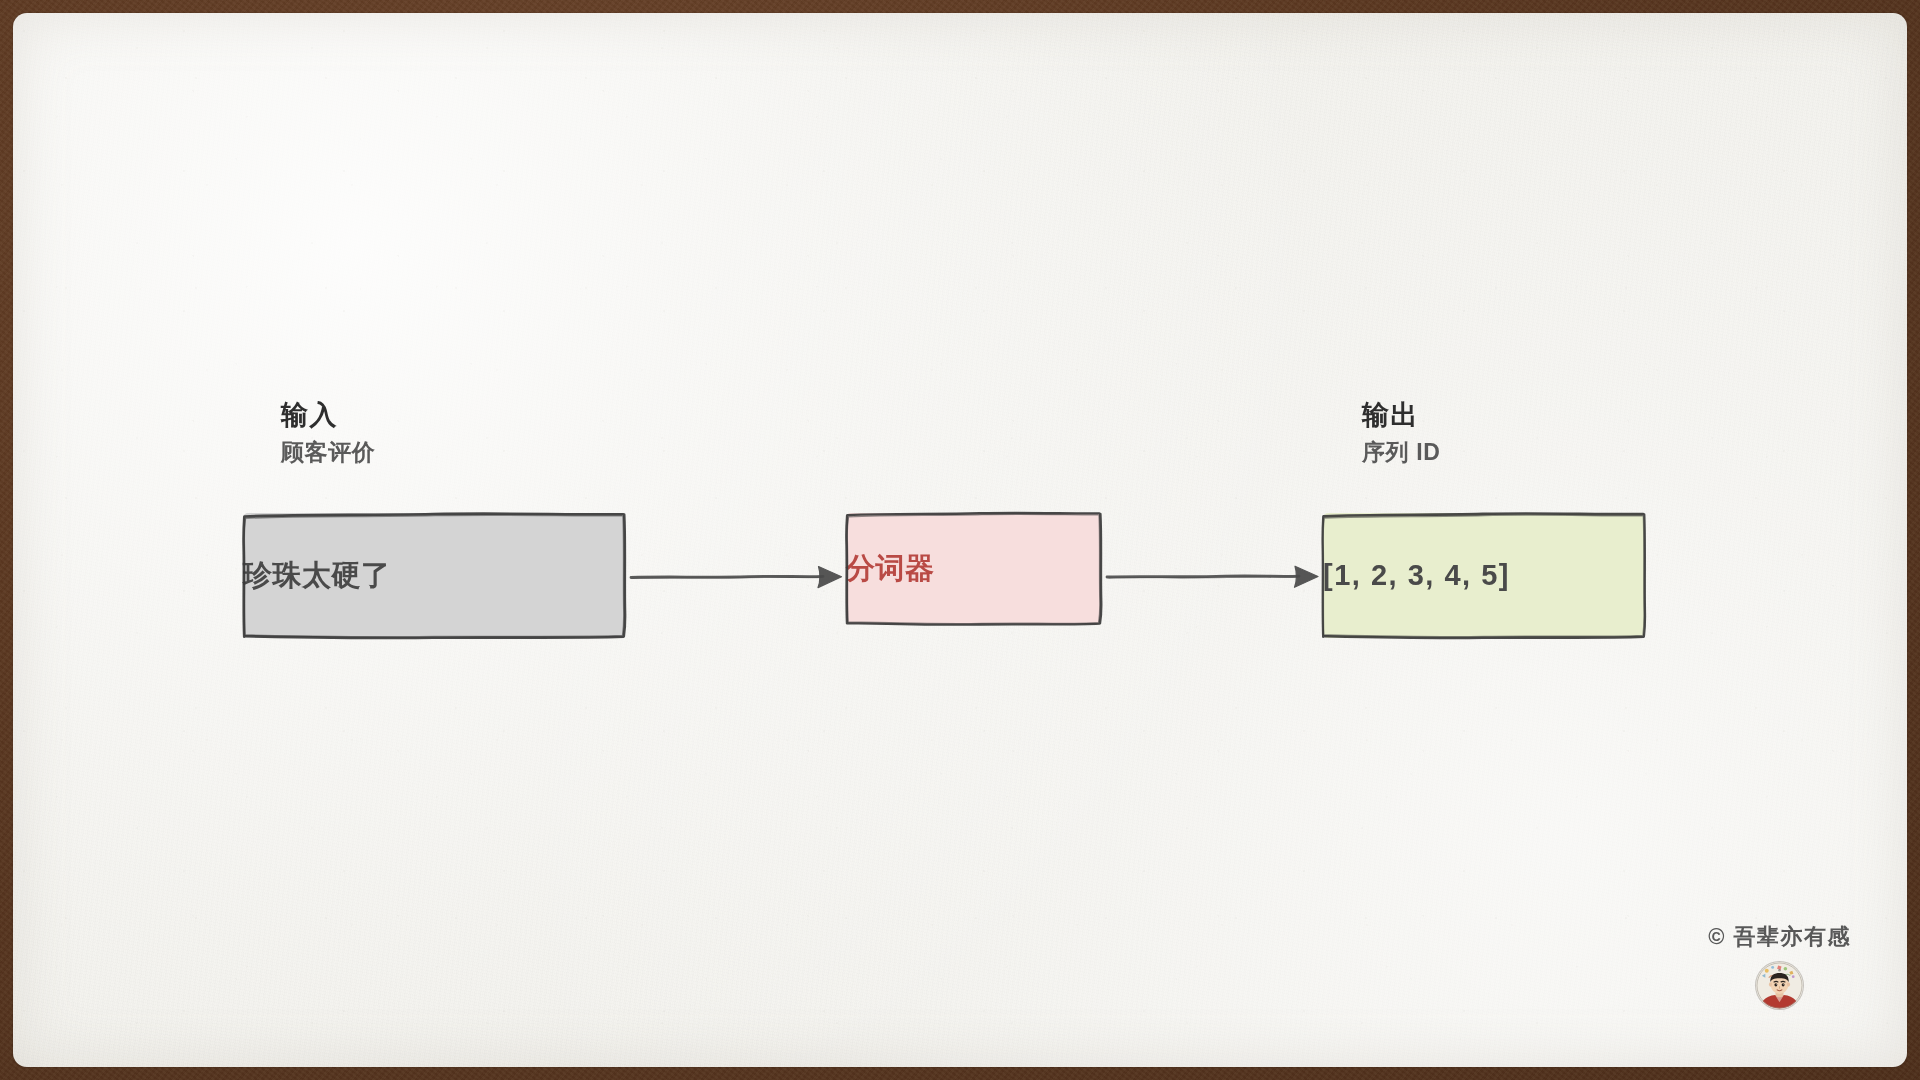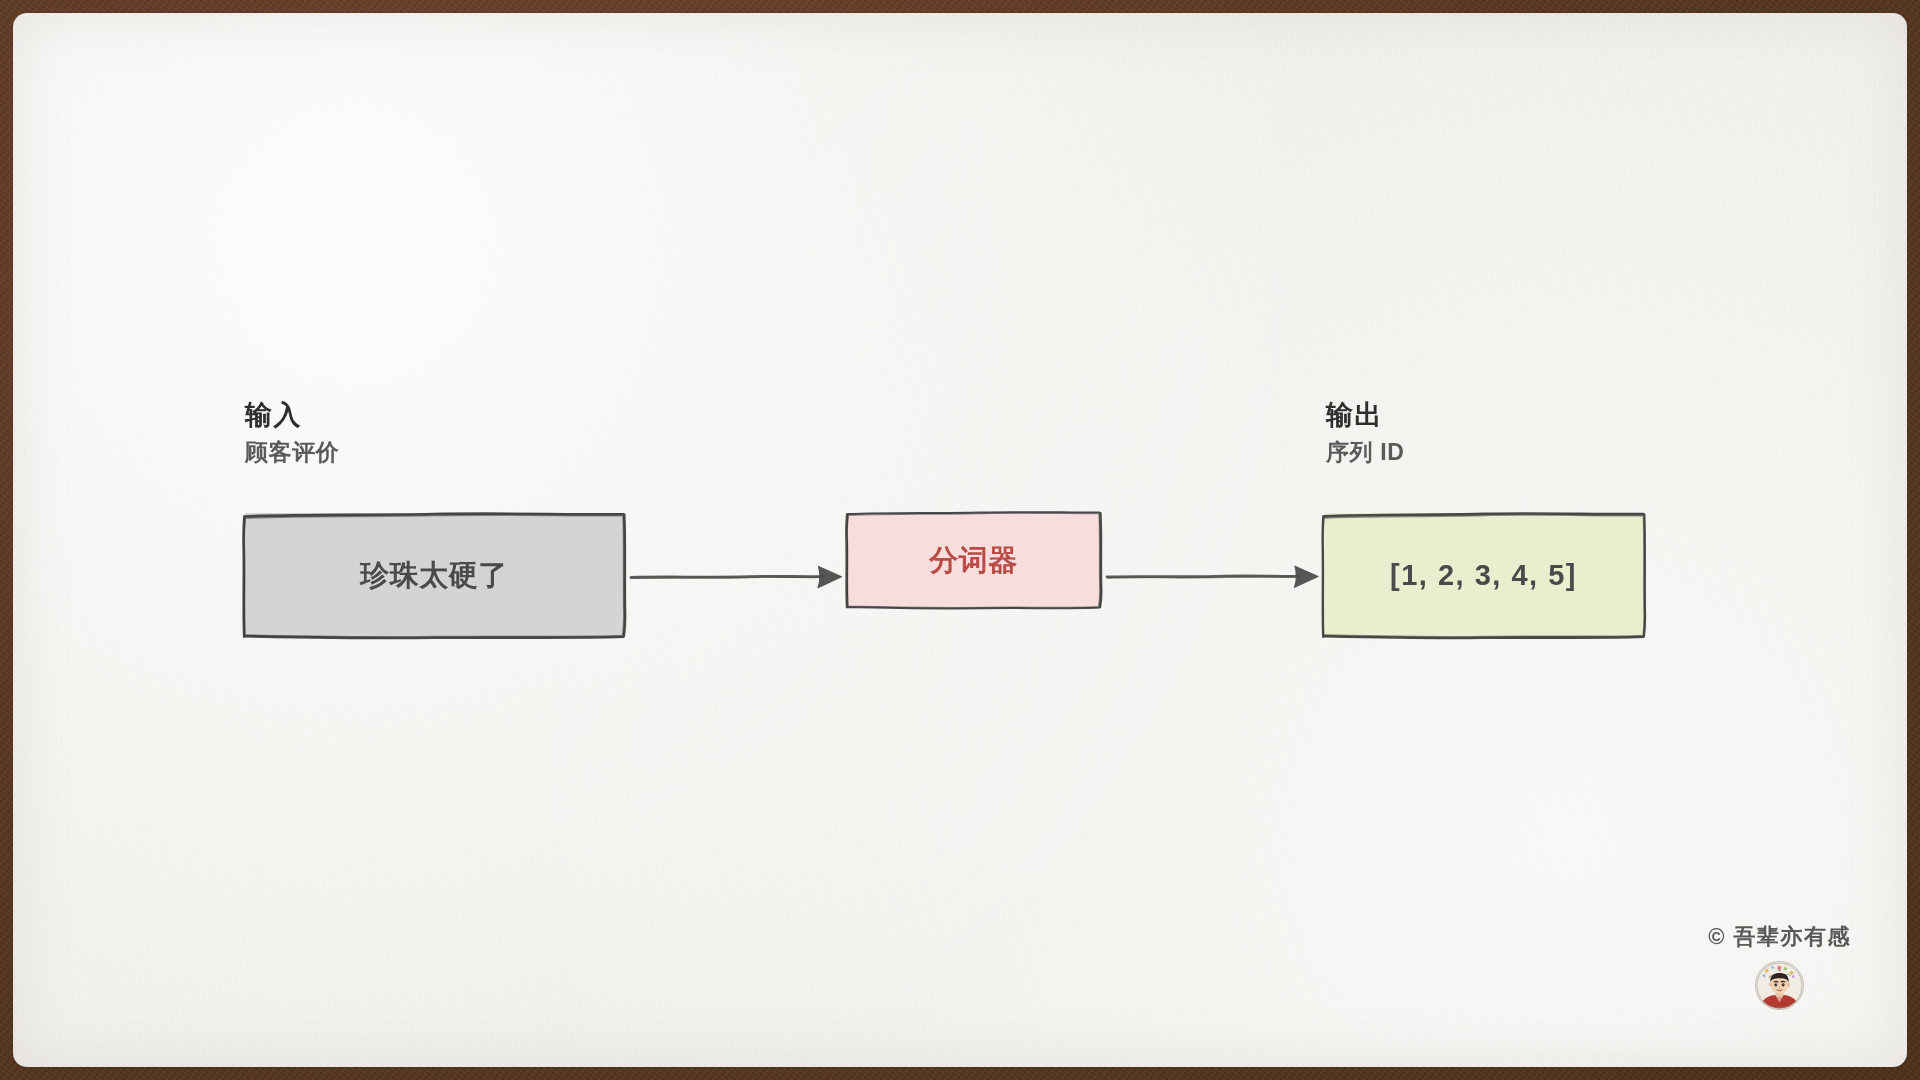--- a/index.html
+++ b/index.html
@@ -77,21 +77,20 @@
     position: absolute;
     inset: 0;
     z-index: 3;
   }
 
   .node {
     position: absolute;
     box-sizing: border-box;
     display: flex;
     align-items: center;
-    justify-content: center;
     border-radius: 5px;
     z-index: 4;
   }
   .node .node-label {
     font-weight: 700;
     letter-spacing: 0.5px;
     text-align: center;
     line-height: 1.2;
     user-select: none;
   }
@@ -101,32 +100,33 @@
     position: absolute;
     inset: -6px;
     width: calc(100% + 12px);
     height: calc(100% + 12px);
     pointer-events: none;
     overflow: visible;
   }
 
   
   #node-input  { left: 230px; top: 500px; width: 382px;  height: 125px; background: #d4d4d4; }
-  #node-proc   { left: 833px; top: 500px; width: 255px;  height: 94px; background: #f7dedd; }
+  #node-proc   { left: 833px; top: 500px; width: 255px;  height: 111px; background: #f7dedd; }
   #node-output { left: 1310px; top: 500px; width: 321px; height: 125px; background: #e8eece; }
 
   #node-input  .node-label { font-size: 29px; color: #4a4a4a; }
   #node-proc   .node-label { font-size: 29px; color: #b94a45; }
   #node-output .node-label { font-size: 29px; color: #4a4a4a; letter-spacing: 1.5px; }
 
   
   .caption {
     position: absolute;
     z-index: 4;
     user-select: none;
+    margin-left: 36px;
   }
   .caption .cap-title {
     font-size: 27px;
     font-weight: 700;
     color: #2e2e2e;
     letter-spacing: 1.5px;
     line-height: 1.1;
     margin-bottom: 9px;
   }
   .caption .cap-sub {

